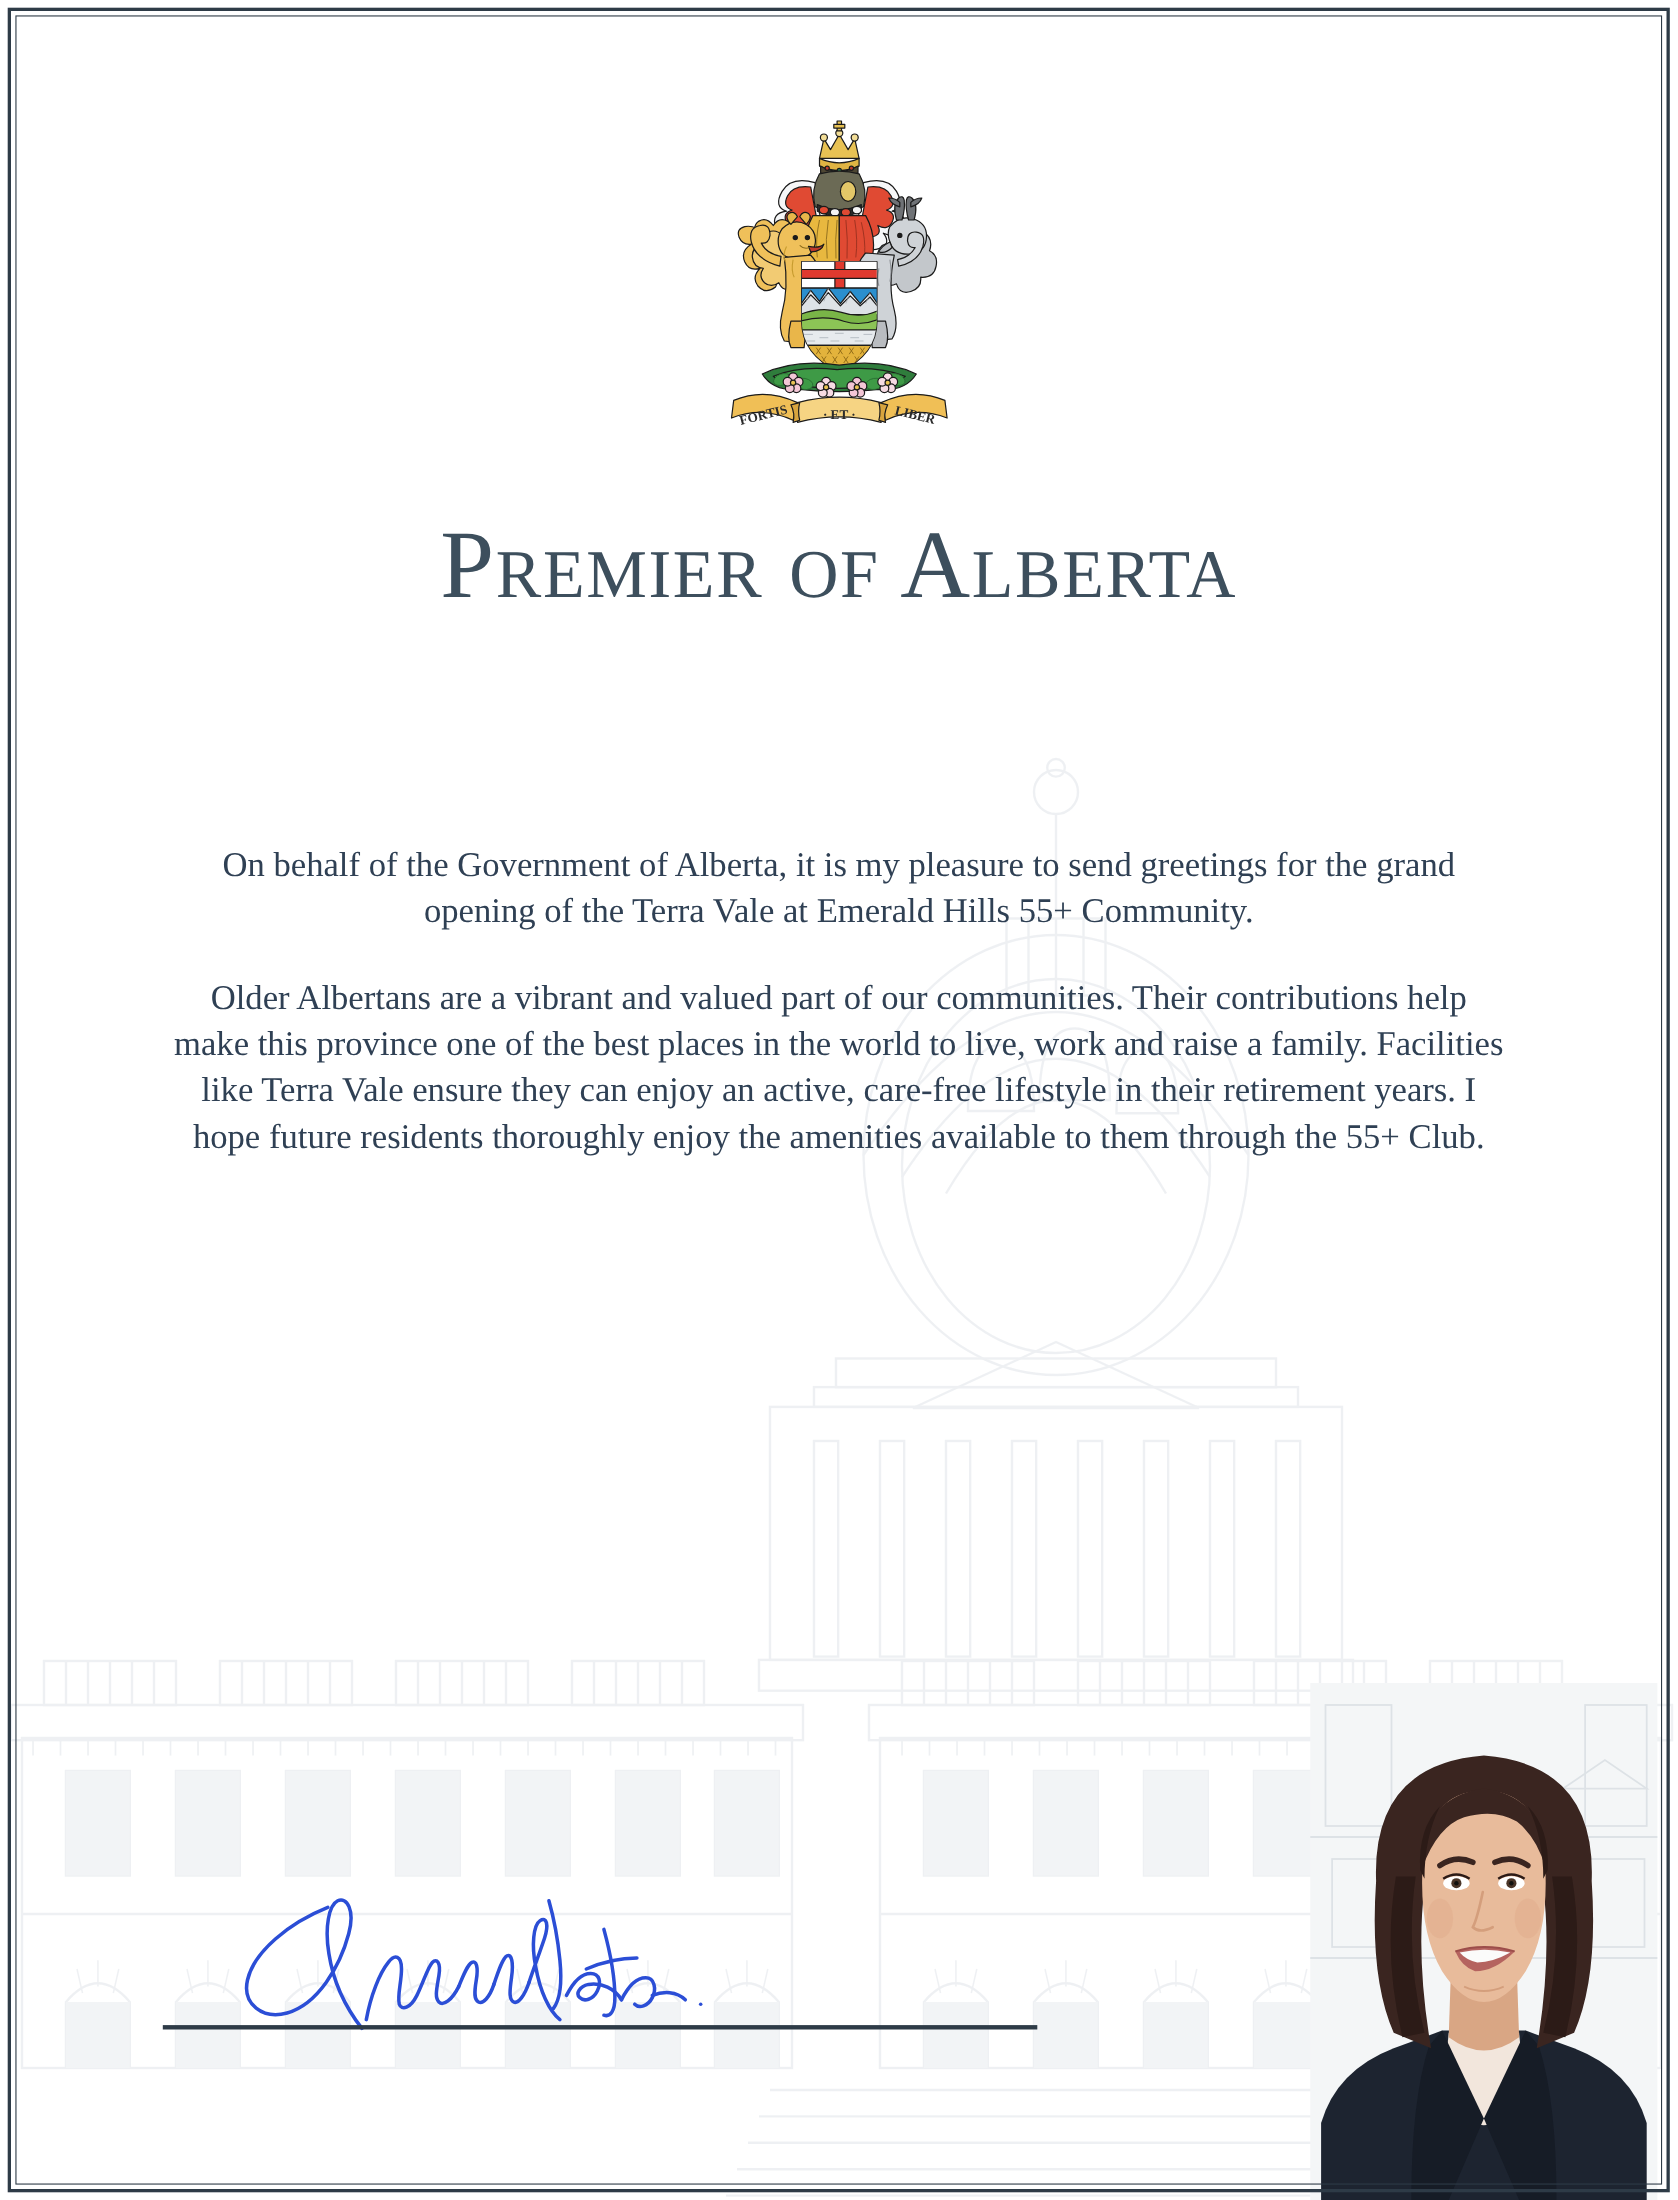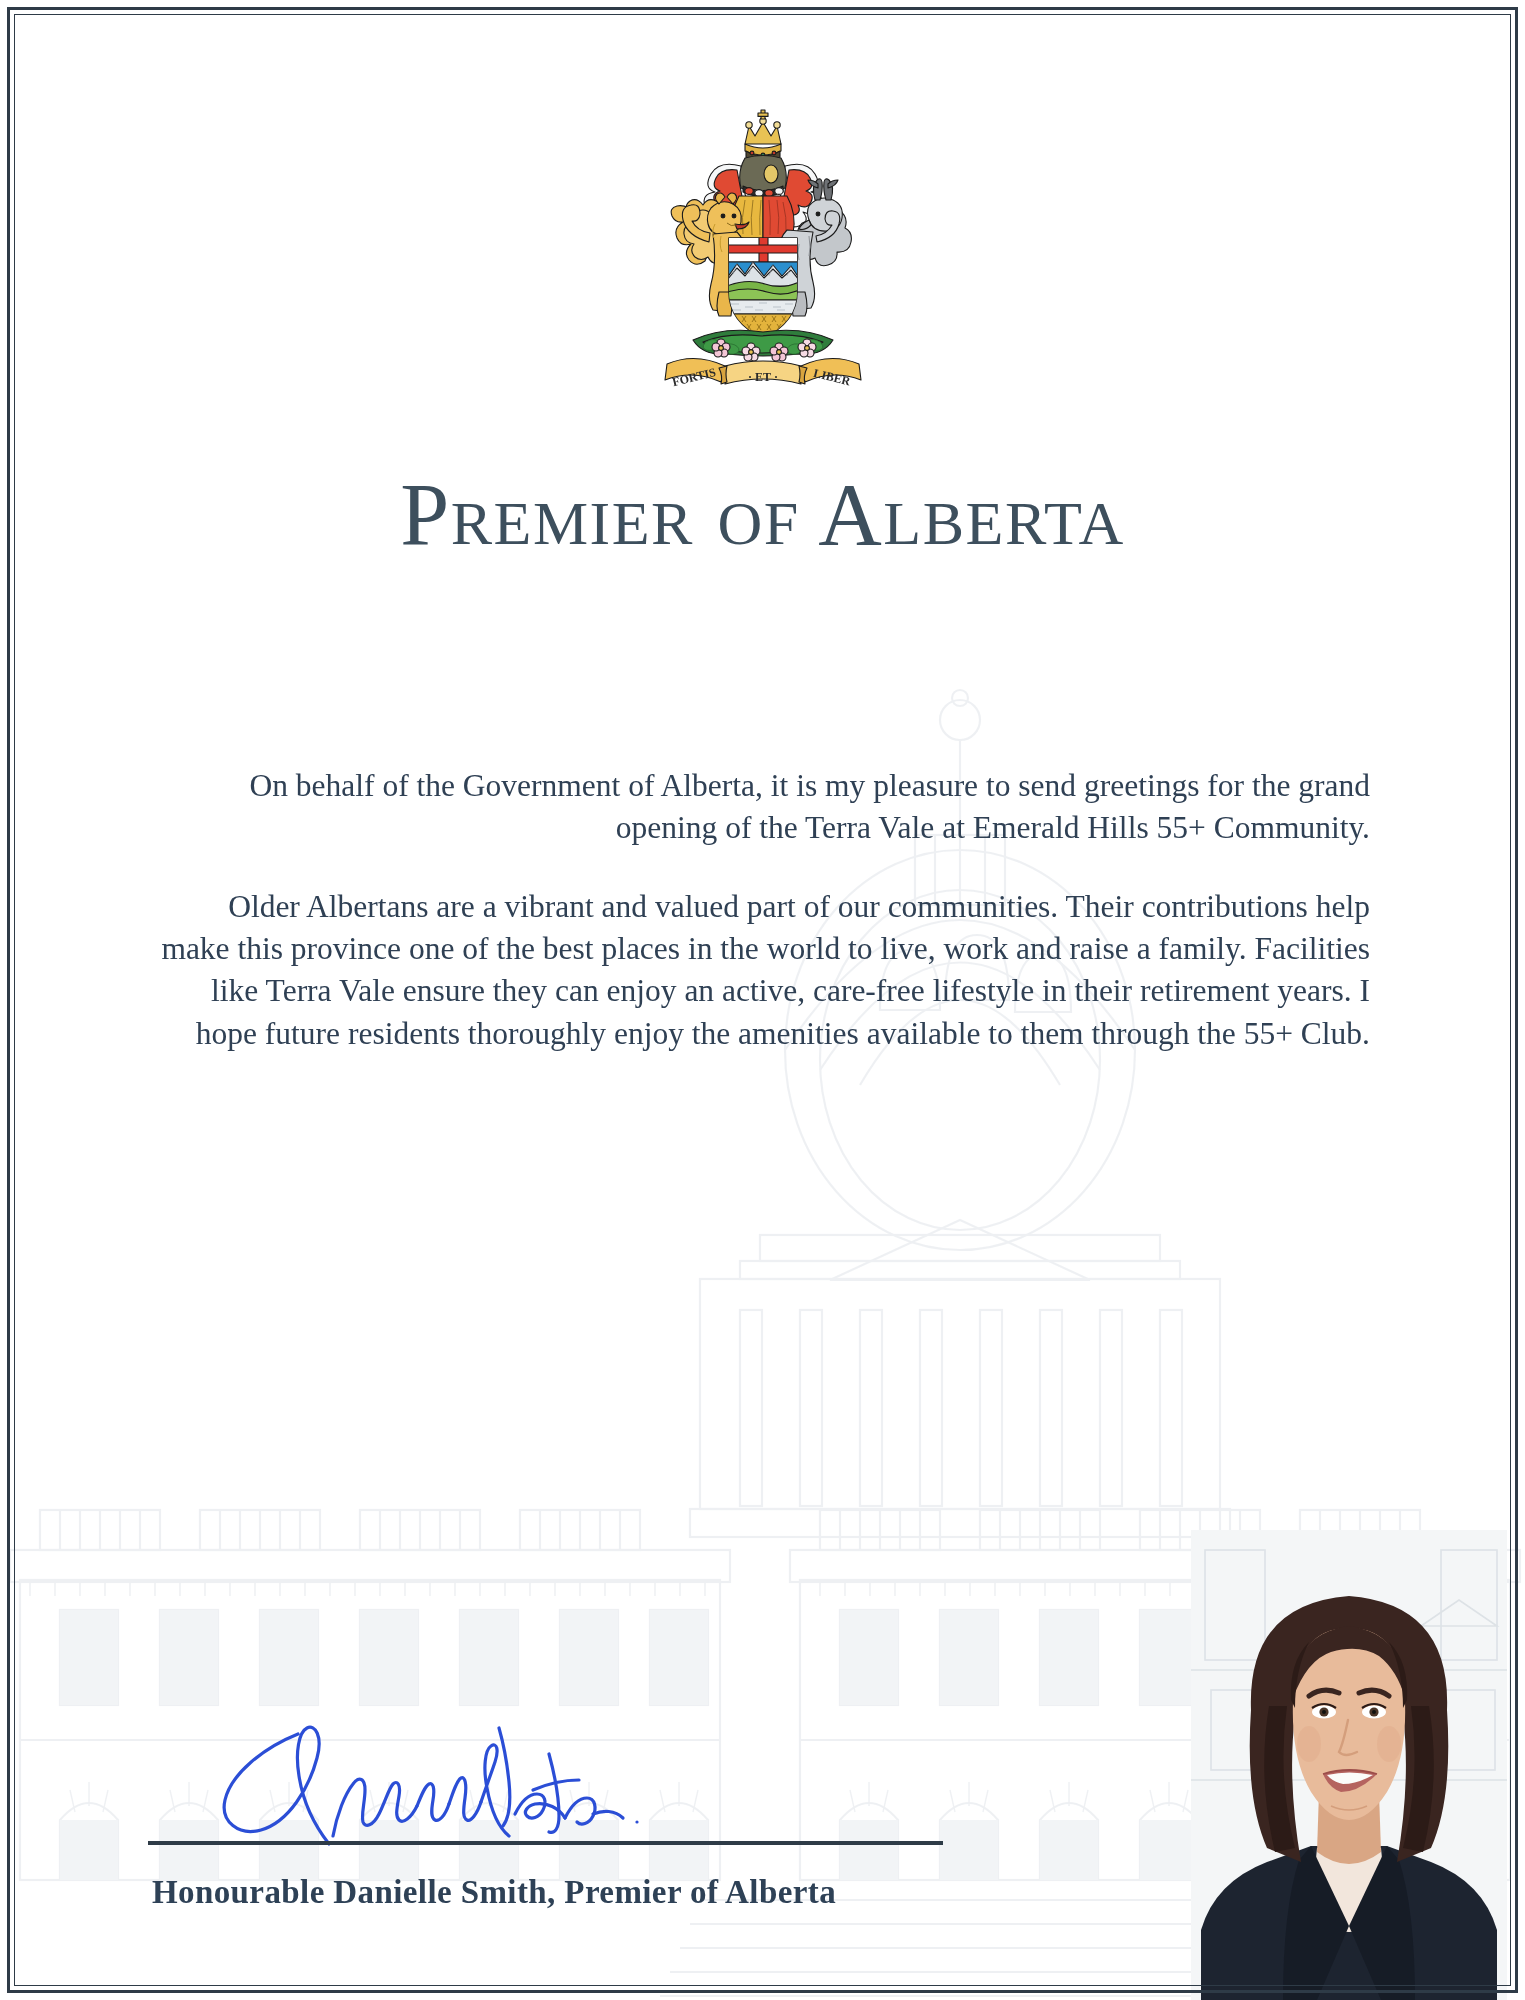--- a/index.html
+++ b/index.html
@@ -94,21 +94,21 @@
     left: 155px;
     width: 1215px;
     z-index: 10;
   }
   .para {
     color: #2f4054;
     font-family: "Liberation Serif", "DejaVu Serif", serif;
     font-size: 31.5px;
     line-height: 1.345;
     margin: 0 0 36px 0;
-    text-align: right;
+    text-align: center;
   }
   .para:last-child { margin-bottom: 0; }
 
   
   .sig-wrap {
     position: absolute;
     left: 148px;
     top: 1718px;
     width: 800px;
     height: 160px;
@@ -707,21 +707,20 @@
           <path d="M346 36 C352 58 356 82 356 98 C356 110 352 116 346 114"></path>
           <path d="M330 72 C344 66 362 62 376 62"></path>
           <path d="M362 100 C368 88 376 80 384 80 C392 80 394 90 390 98 C386 106 378 108 374 104"></path>
           <path d="M390 96 C400 92 412 92 420 100"></path>
           <circle cx="434" cy="104" r="1.6" fill="#2b4ed6" stroke="none"></circle>
         </g>
       </svg>
     </div>
     <div class="sig-rule"></div>
   </div>
-  <div class="sig-name">Honourable Danielle Smith, Premier of Alberta</div>
 
   <div class="portrait">
     <svg viewBox="0 0 316 470" xmlns="http://www.w3.org/2000/svg">
       <defs>
         <clipPath id="pclip">
             <rect x="0" y="0" width="316" height="470"></rect>
           </clipPath>
       </defs>
       <g clip-path="url(#pclip)">
         <rect x="0" y="0" width="316" height="470" fill="#f4f6f7"></rect>

